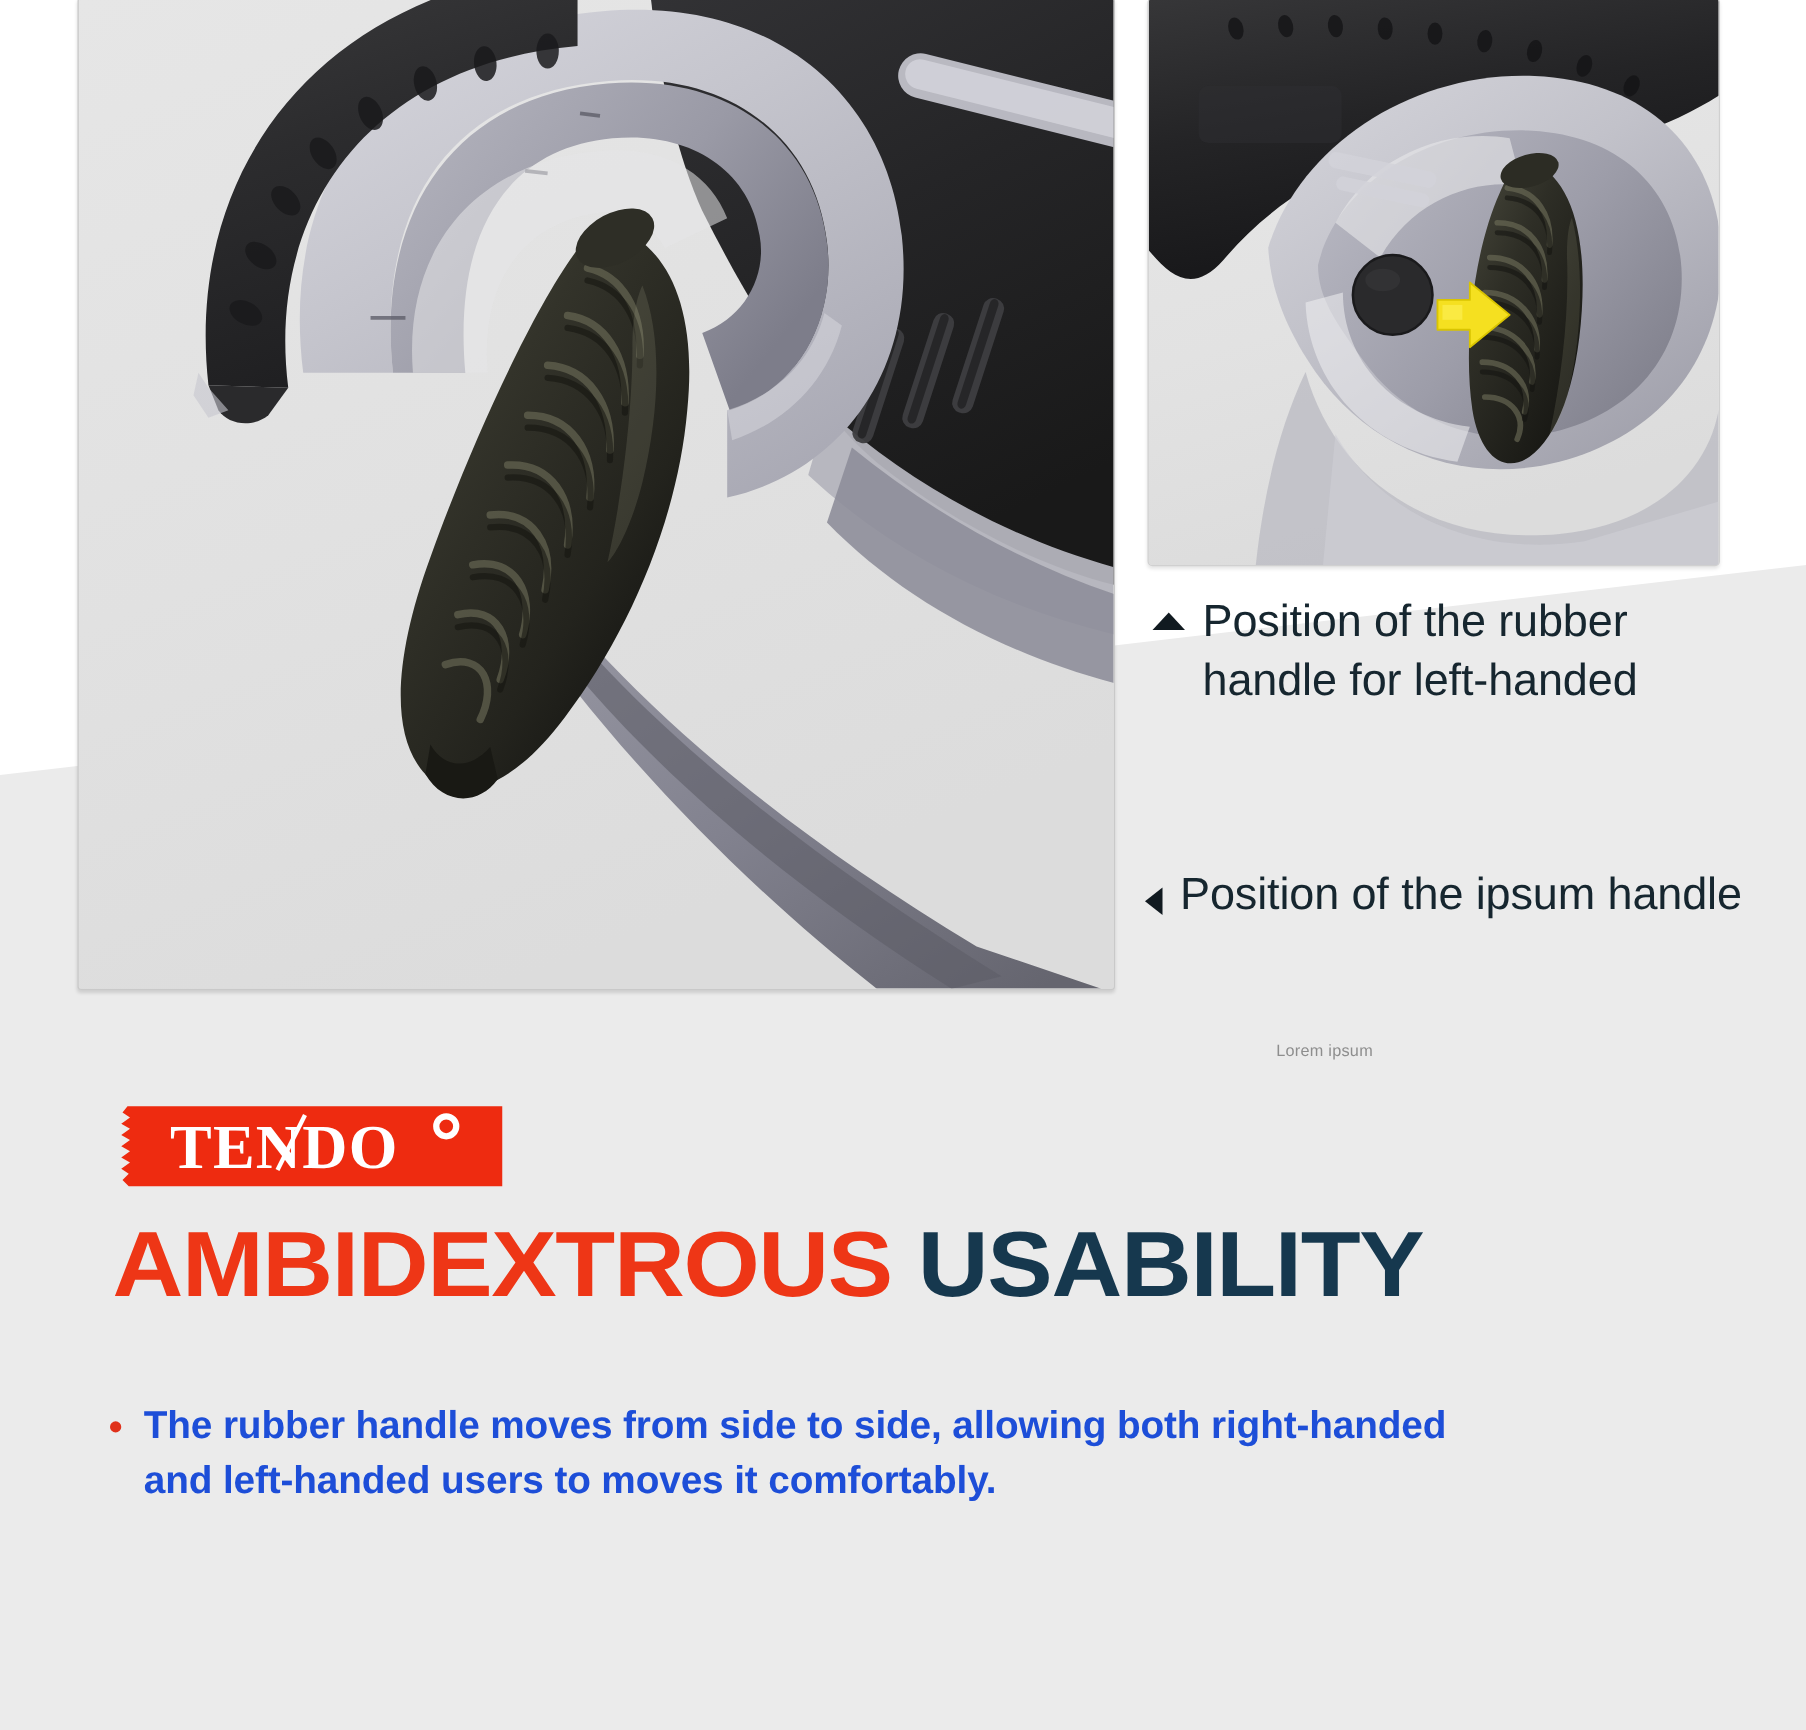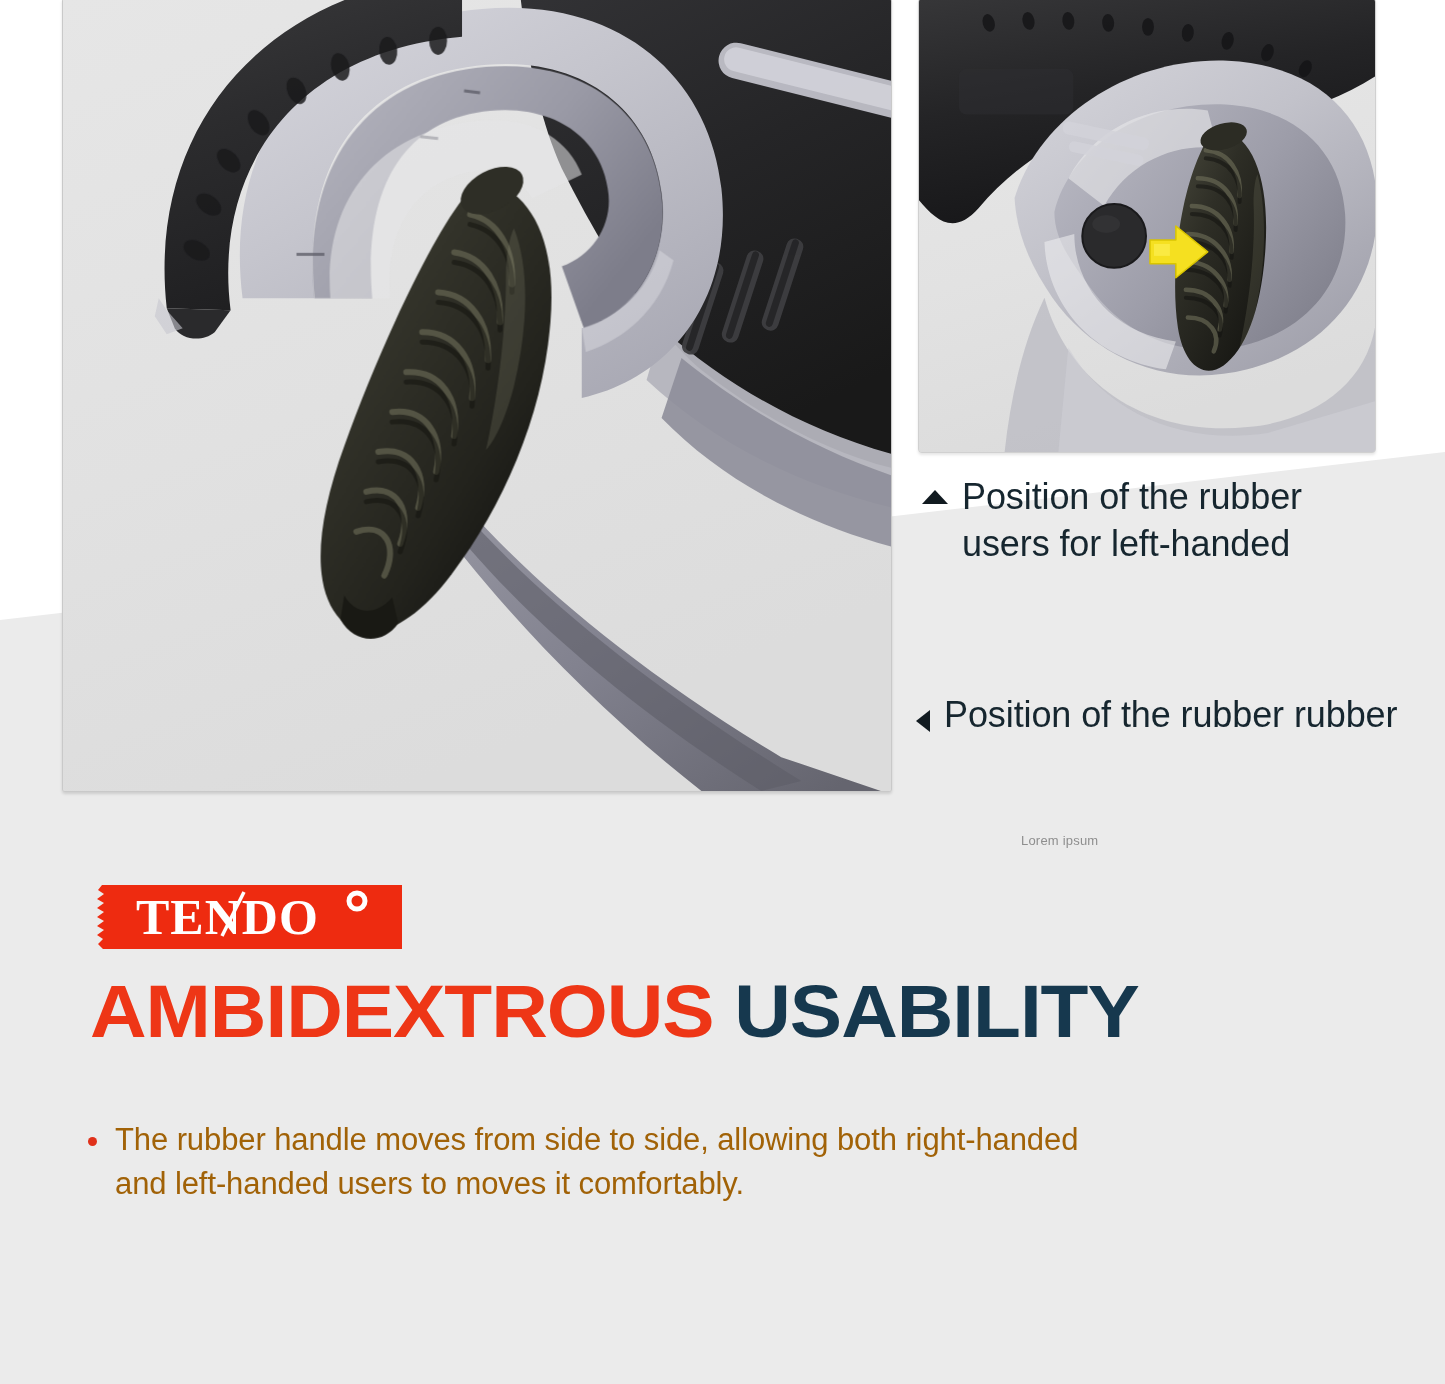--- a/index.html
+++ b/index.html
@@ -128,22 +128,22 @@
   .bullet-dot {
     flex:0 0 auto;
     width:9px; height:9px;
     border-radius:50%;
     background:#e0311a;
     margin-top:19px;
   }
   .bullet-text {
     font-size:31px;
     line-height:1.42;
-    color:#a16207;
-    font-weight:400;
+    color:#1d4ed8;
+    font-weight:700;
     letter-spacing:-0.1px;
   }
   .bullet-text .ln { display:block; }
 </style>
 </head>
 <body>
 
 <div id="page">
 
   <svg class="bg-grey-lower" viewBox="0 0 1445 1384" preserveAspectRatio="none">
@@ -441,28 +441,28 @@
                  L458 455 L86 455 C92 400 104 346 126 300 Z" fill="#b9b9c2" opacity="0.75"></path>
         <path d="M150 350 C190 420 270 448 350 436 L458 404 L458 455 L140 455 Z" fill="#cfcfd6" opacity="0.6"></path>
       </g>
     </svg>
   </div>
 
   <div class="callout callout-1">
     <span class="tri tri-up"></span>
     <span class="callout-text">
       <span class="ln">Position of the rubber</span>
-      <span class="ln">users for left-handed</span>
+      <span class="ln">handle for left-handed</span>
     </span>
   </div>
 
   <div class="callout callout-2">
     <span class="tri tri-left"></span>
     <span class="callout-text">
-      <span class="ln">Position of the rubber rubber</span>
+      <span class="ln">Position of the ipsum handle</span>
     </span>
   </div>
 
   <div class="lorem">Lorem ipsum</div>
 
   <div class="logo-wrap">
     <svg width="310" height="72" viewBox="0 0 310 72">
 
       <path d="M10 4 L6 9 L12 13 L5 18 L12 22 L5 27 L12 31 L5 36
                L12 40 L5 45 L12 49 L5 54 L11 58 L6 63 L11 68

